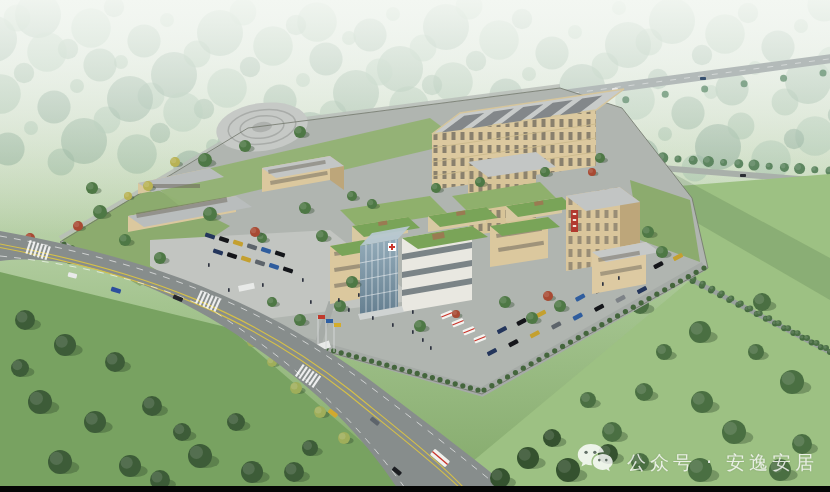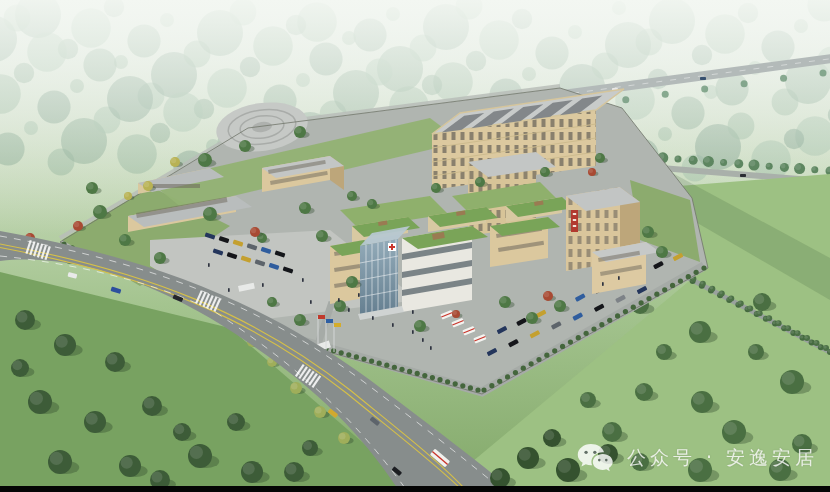--- a/index.html
+++ b/index.html
@@ -1,19 +1,19 @@
 <!DOCTYPE html>
 <html><head>
 <meta charset="utf-8">
 <style>
   html,body{margin:0;padding:0;background:#222;}
   .stage{position:relative;width:830px;height:492px;overflow:hidden;
          font-family:"DejaVu Sans","Liberation Sans",sans-serif;}
   .stage svg{position:absolute;inset:0;display:block;}
-  .watermark{position:absolute;left:576px;top:440px;display:flex;align-items:center;gap:9px;
+  .watermark{position:absolute;left:576px;top:440px;display:flex;align-items:flex-end;gap:9px;
              color:rgba(255,255,255,0.8);font-size:19px;letter-spacing:4px;font-weight:500;
              text-shadow:0 0 2px rgba(0,0,0,0.15);user-select:none;}
   .watermark svg{position:static;width:42px;height:36px;}
   .bottom-bar{position:absolute;left:0;bottom:0;width:100%;height:6px;background:#050505;}
 </style>
 </head>
 <body>
 
 <div class="stage">
 <svg viewBox="0 0 830 492" width="830" height="492">

